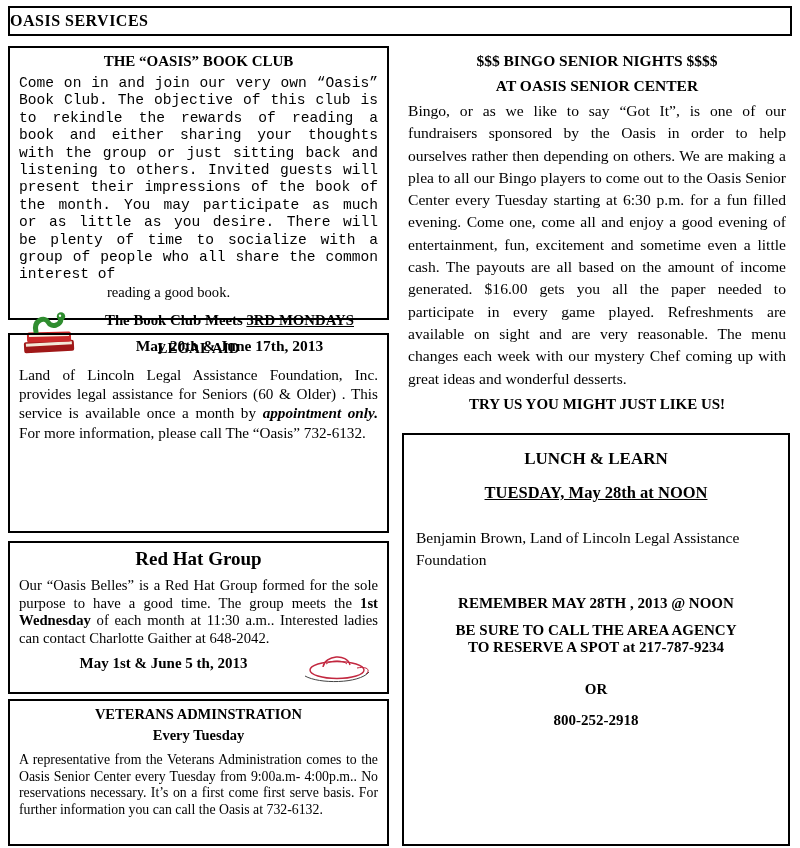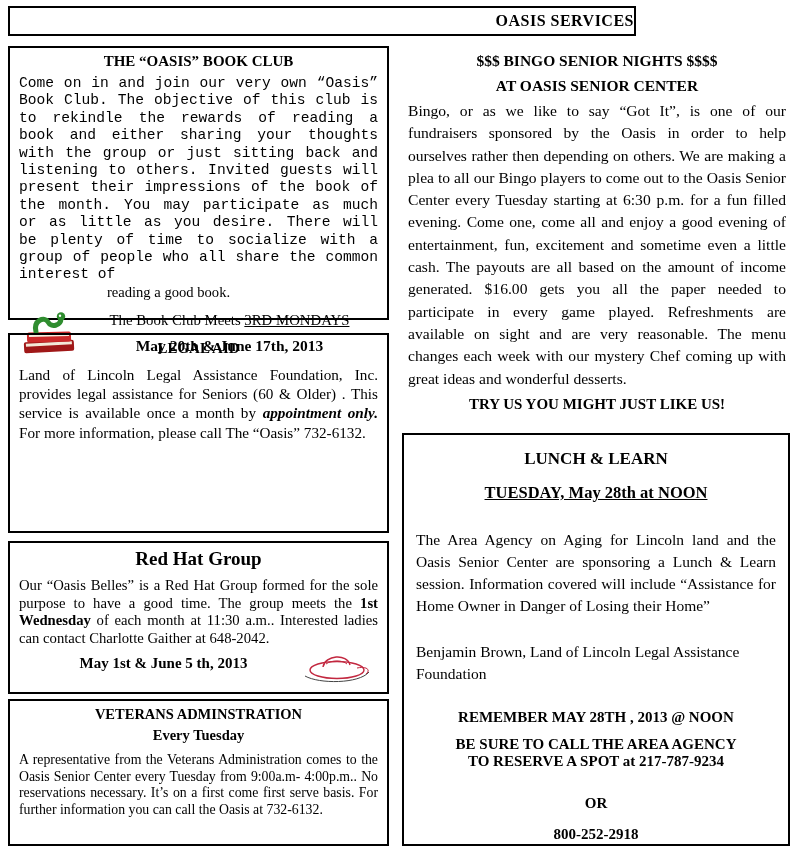--- a/index.html
+++ b/index.html
@@ -9,42 +9,42 @@
     font-family:"Liberation Serif", serif; color:#000;
     overflow:hidden;
   }
   .abs { position:absolute; }
   .bordered { border:2px solid #000; }
   .just { text-align:justify; }
   .bold { font-weight:bold; }
   .underline { text-decoration:underline; }
 
   
-  .header-box { left:8px; top:6px; width:628px; height:30px; display:flex; align-items:center; justify-content:flex-end; }
+  .header-box { left:8px; top:6px; width:784px; height:30px; display:flex; align-items:center; justify-content:flex-start; }
   .header-box h1 { font-size:16px; letter-spacing:.5px; }
 
   
   .box { padding:5px 9px; }
   .box-book-club { left:8px; top:46px;  width:381px; height:274px; }
   .box-legal     { left:8px; top:333px; width:381px; height:200px; }
   .box-redhat    { left:8px; top:541px; width:381px; height:153px; }
   .box-veterans  { left:8px; top:699px; width:381px; height:147px; }
 
   
   .bingo-section { left:402px; top:50px; width:390px; padding:2px 6px; }
   .box-lunch     { left:402px; top:433px; width:388px; height:413px; padding:12px 12px; }
 
   .sec-title { font-size:15px; font-weight:bold; text-align:center; margin-bottom:5px; }
 
   .bc-body { font-size:14.6px; line-height:17.4px;font-family:Liberation Mono, monospace; }
   .bc-end  { font-size:14.6px; line-height:17.4px; text-align:center; padding-right:60px; }
   .bc-footer { display:flex; align-items:center; margin-top:8px; }
   .bookworm { width:62px; flex:0 0 62px; display:flex; justify-content:center; }
   .bc-meet-col { flex:1; text-align:center; }
-  .bc-meet-line { font-size:14.8px; font-weight:normal; margin-bottom:8px; }
+  .bc-meet-line { font-size:14.8px; font-weight:bold; margin-bottom:8px; }
   .bc-dates { font-size:15.5px; font-weight:bold; }
 
   .legal-body { font-size:15.2px; line-height:19.2px; margin-top:8px; }
   .legal-dates { font-size:15.2px; font-weight:bold; text-align:center; margin-top:16px; }
   .apt { font-weight:bold; font-style:italic; }
 
   .redhat-title { font-size:19px; font-weight:bold; text-align:center; margin-bottom:7px; }
   .redhat-body { font-size:14.7px; line-height:17.6px; }
   .redhat-dates { font-size:15px; font-weight:bold; text-align:center; margin-top:8px; padding-right:70px; }
   .redhat-sketch { right:14px; bottom:2px; }
@@ -131,21 +131,20 @@
   <div class="abs bingo-section">
     <div class="bingo-t1">$$$ BINGO SENIOR NIGHTS $$$$</div>
     <div class="bingo-t2">AT OASIS SENIOR CENTER</div>
     <p class="bingo-body just">Bingo, or as we like to say “Got It”, is one of  our fundraisers sponsored by the Oasis in order to help ourselves rather then depending on others. We are making a plea to all our Bingo players to come out to the Oasis Senior Center every Tuesday starting at 6:30 p.m. for a fun filled evening. Come one, come all and enjoy a good evening of entertainment, fun, excitement and sometime even a little cash. The payouts are all based on the amount of income generated. $16.00 gets you all the paper needed to participate in every game played. Refreshments are available on sight and are very reasonable. The menu changes each week with our mystery Chef coming up with great ideas and wonderful desserts.</p>
     <div class="bingo-footer">TRY US YOU MIGHT JUST LIKE US!</div>
   </div>
 
   <div class="abs bordered box-lunch">
     <div class="lunch-title">LUNCH &amp; LEARN</div>
     <div class="lunch-sub">TUESDAY,  May 28th at NOON</div>
-    <p class="lunch-body just">The Area Agency on Aging for Lincoln land and the Oasis Senior Center are sponsoring a Lunch &amp; Learn session. Information covered will include “Assistance for Home Owner in Danger of Losing their Home”</p>
     <p class="lunch-speaker">Benjamin Brown, Land of Lincoln Legal Assistance Foundation</p>
     <div class="lunch-remember">REMEMBER   MAY 28TH , 2013 @ NOON</div>
     <div class="lunch-call">BE SURE TO CALL THE AREA AGENCY TO RESERVE A SPOT at 217-787-9234</div>
     <div class="lunch-or">OR</div>
     <div class="lunch-phone">800-252-2918</div>
   </div>
 
 </div>
 
 </body></html>

